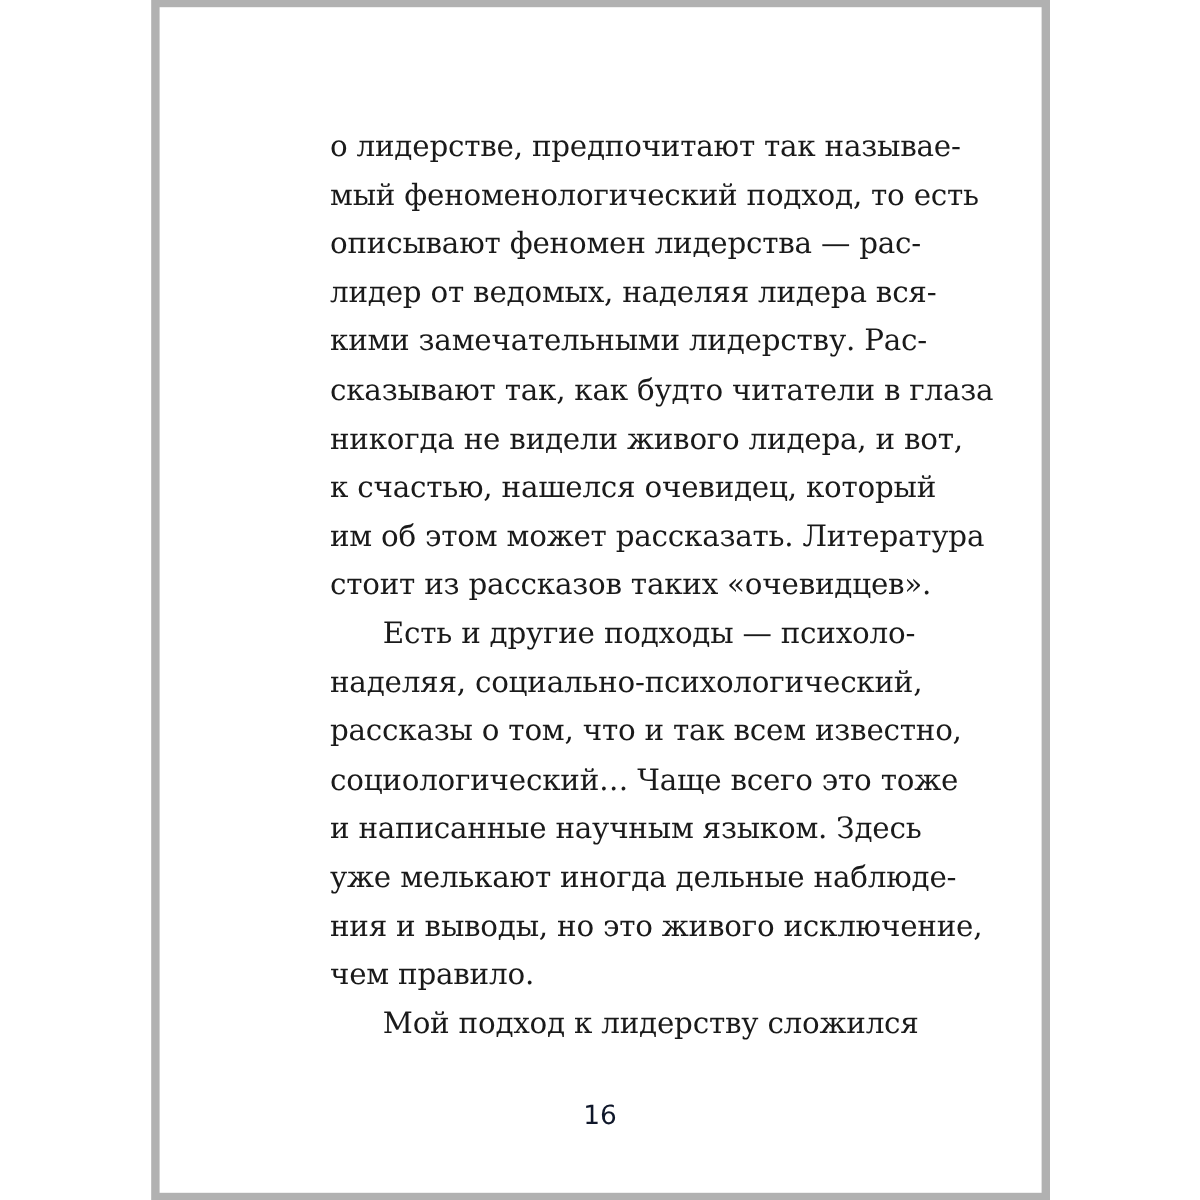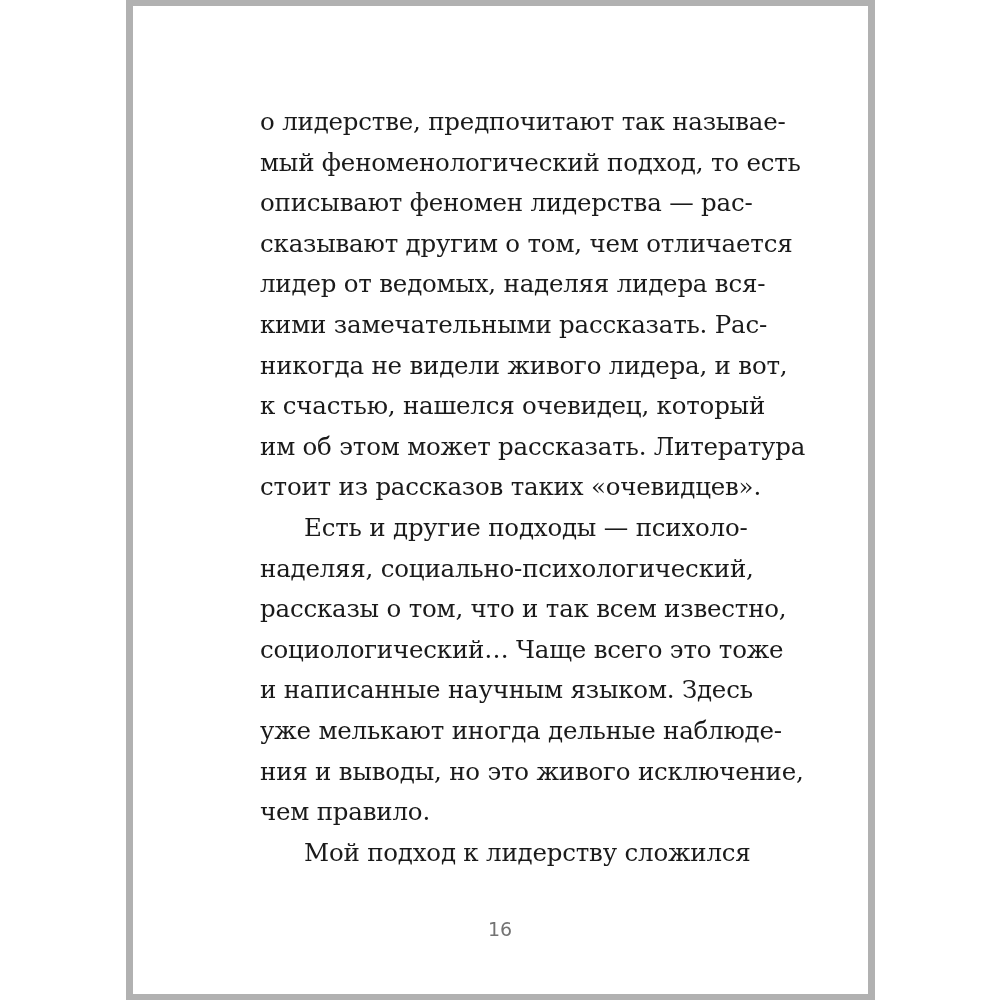--- a/index.html
+++ b/index.html
@@ -17,21 +17,21 @@
       position: absolute;
       left: 126px;
       top: -1px;
       width: 735px;
       height: 988px;
       border: 7px solid #b1b1b1;
       background: #ffffff;
     }
     .text-block {
       position: absolute;
-      left: 260px;
+      left: 275px;
       top: 102px;
       width: 480px;
       font-family: "DejaVu Serif", "Liberation Serif", serif;
       font-size: 24.5px;
       color: #1a1a1a;
       letter-spacing: -0.2px;
     }
     .line {
       height: 40.6px;
       line-height: 40.6px;
@@ -40,37 +40,37 @@
     .line.indent {
       padding-left: 44px;
     }
     .page-number {
       position: absolute;
       left: 0;
       width: 1000px;
       top: 918px;
       text-align: center;
       font-family: "DejaVu Sans", "Liberation Sans", sans-serif;
-      font-size: 19px;
+      font-size: 22px;
       font-weight: 500;
-      color: #737373;
+      color: #0f172a;
     }
   </style>
 </head>
 <body>
 
 <div class="page-frame"></div>
 
 <div class="text-block">
   <div class="line">о лидерстве, предпочитают так называе-</div>
   <div class="line">мый феноменологический подход, то есть</div>
   <div class="line">описывают феномен лидерства — рас-</div>
-  <div class="line">сказывают другим о том, чем отличается</div>
   <div class="line">лидер от ведомых, наделяя лидера вся-</div>
-  <div class="line">кими замечательными рассказать. Рас-</div>
+  <div class="line">кими замечательными лидерству. Рас-</div>
+  <div class="line">сказывают так, как будто читатели в глаза</div>
   <div class="line">никогда не видели живого лидера, и вот,</div>
   <div class="line">к счастью, нашелся очевидец, который</div>
   <div class="line">им об этом может рассказать. Литература</div>
   <div class="line">стоит из рассказов таких «очевидцев».</div>
   <div class="line indent">Есть и другие подходы — психоло-</div>
   <div class="line">наделяя, социально-психологический,</div>
   <div class="line">рассказы о том, что и так всем известно,</div>
   <div class="line">социологический… Чаще всего это тоже</div>
   <div class="line">и написанные научным языком. Здесь</div>
   <div class="line">уже мелькают иногда дельные наблюде-</div>

